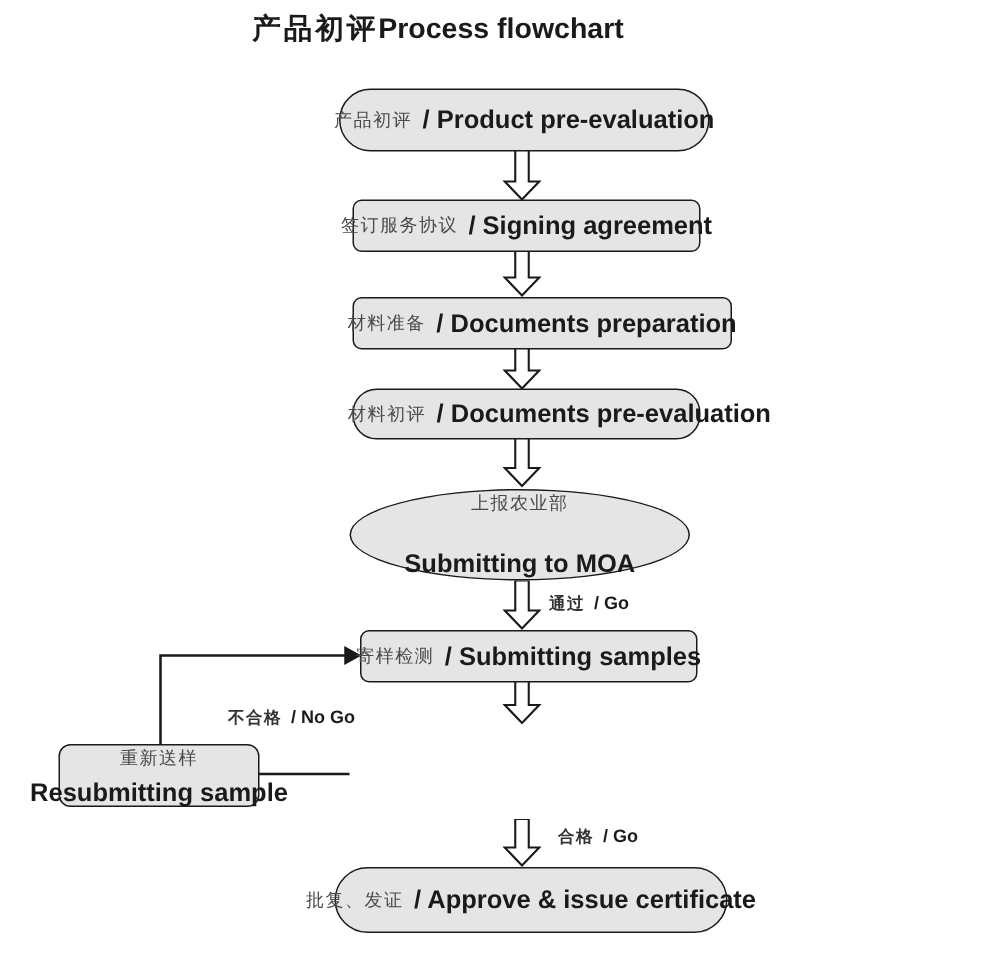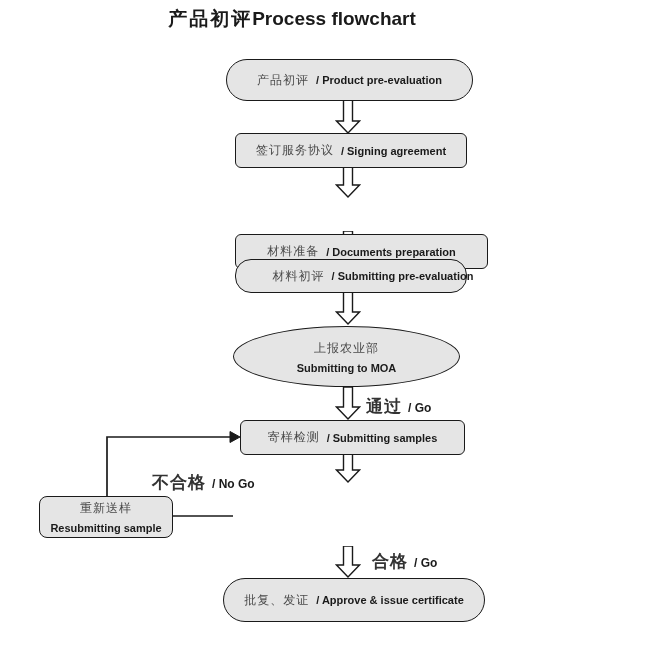--- a/index.html
+++ b/index.html
@@ -30,26 +30,26 @@
     background: #e5e5e5;
     border: 1.6px solid #1a1a1a;
     display: flex;
     align-items: center;
     justify-content: center;
     gap: 7px;
     z-index: 2;
     white-space: nowrap;
   }
   .zh { font-size: 12px; color: #4a4a4a; letter-spacing: 1px; }
-  .en { font-size: 11px; font-weight: bold; color: #1a1a1a; }
-  .stack { flex-direction: column; gap: 5px; }
+  .en { font-size: 17px; font-weight: bold; color: #1a1a1a; }
+  .stack { flex-direction: column; gap: 5px; justify-content: space-between; }
 
   .s1 { left: 226px; top: 59px;  width: 247px; height: 42px; border-radius: 21px; }
   .b2 { left: 235px; top: 133px; width: 232px; height: 35px; border-radius: 6px; }
-  .b3 { left: 235px; top: 198px; width: 253px; height: 35px; border-radius: 6px; margin-top: 36px; }
+  .b3 { left: 235px; top: 198px; width: 253px; height: 35px; border-radius: 6px; }
   .b4 { left: 235px; top: 259px; width: 232px; height: 34px; border-radius: 16px; padding-left: 44px; }
   .e5 { left: 233px; top: 326px; width: 227px; height: 61px; border-radius: 50%; }
   .b6 { left: 240px; top: 420px; width: 225px; height: 35px; border-radius: 6px; }
   .e7 { left: 233px; top: 483px; width: 229px; height: 63px; border-radius: 50%; }
   .s8 { left: 223px; top: 578px; width: 262px; height: 44px; border-radius: 22px; }
   .sb { left: 39px;  top: 496px; width: 134px; height: 42px; border-radius: 8px; }
 
   .block-arrow { position: absolute; z-index: 1; }
   .a1 { left: 335px; top: 100px; }
   .a2 { left: 335px; top: 167px; }
@@ -60,21 +60,21 @@
   .a7 { left: 335px; top: 546px; }
 
   .edge-label {
     position: absolute;
     display: flex;
     align-items: baseline;
     gap: 6px;
     z-index: 3;
     white-space: nowrap;
   }
-  .edge-label .zh { font-weight: bold; color: #333333; font-size: 17px; }
+  .edge-label .zh { font-weight: bold; color: #333333; font-size: 11px; }
   .edge-label .en { font-size: 12px; }
   .lbl-go-moa  { left: 366px; top: 395px; }
   .lbl-no-go   { left: 152px; top: 471px; }
   .lbl-go-cert { left: 372px; top: 550px; }
 
   .overlay {
     position: absolute;
     left: 0; top: 0;
     width: 672px; height: 645px;
     z-index: 1;
@@ -128,21 +128,21 @@
     <span class="en">/ Signing agreement</span>
   </div>
 
   <div class="shape b3">
     <span class="zh">材料准备</span>
     <span class="en">/ Documents preparation</span>
   </div>
 
   <div class="shape b4">
     <span class="zh">材料初评</span>
-    <span class="en">/ Submitting pre-evaluation</span>
+    <span class="en">/ Documents pre-evaluation</span>
   </div>
 
   <div class="shape e5 stack">
     <span class="zh">上报农业部</span>
     <span class="en">Submitting to MOA</span>
   </div>
 
   <div class="shape b6">
     <span class="zh">寄样检测</span>
     <span class="en">/ Submitting samples</span>

